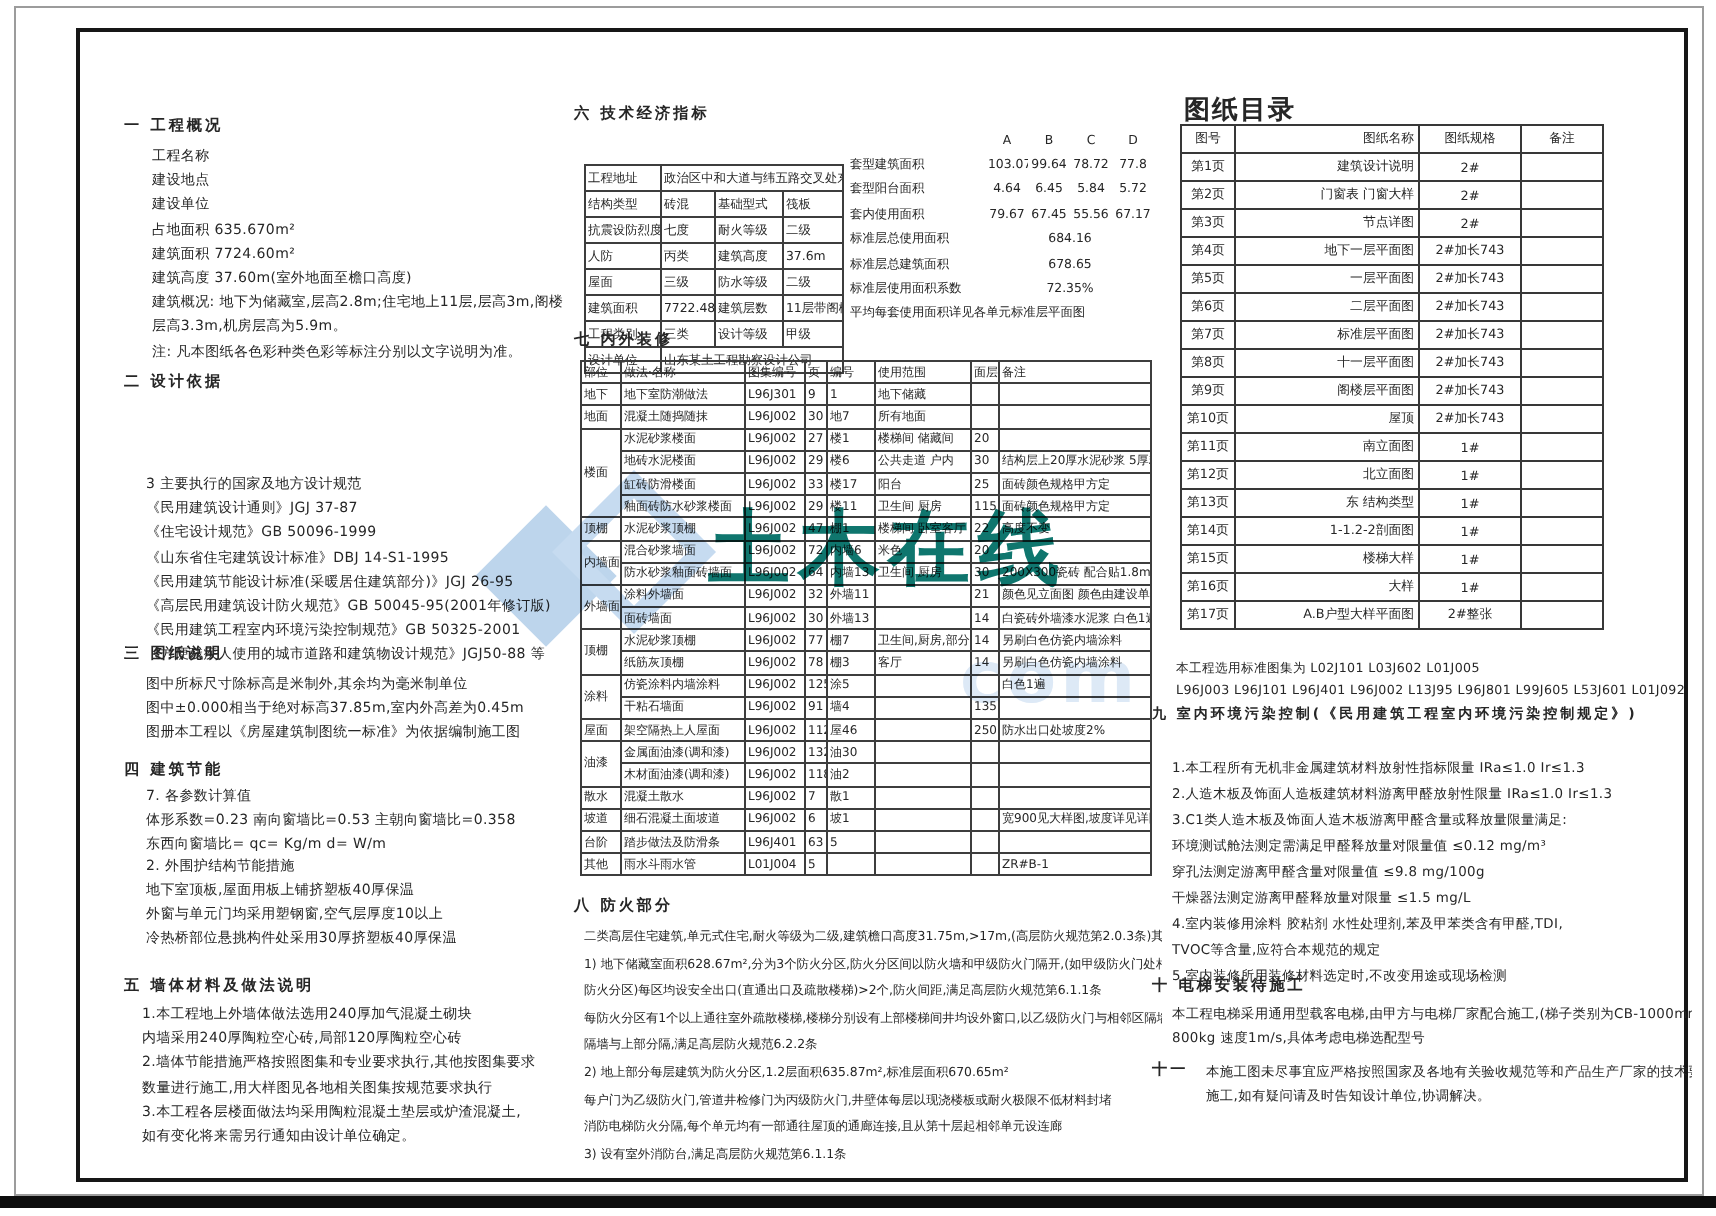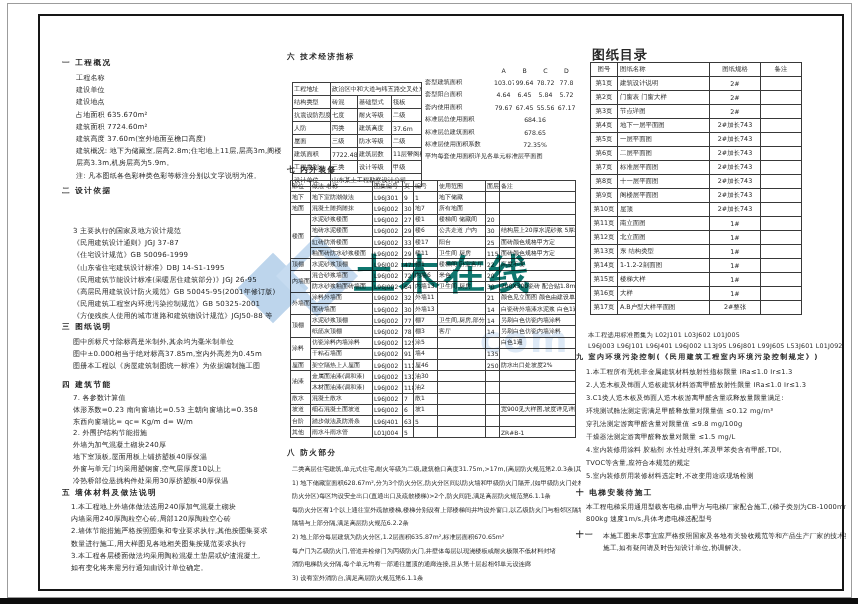--- a/index.html
+++ b/index.html
@@ -9,38 +9,38 @@
   .inner-frame{position:absolute;left:38px;top:14px;width:806px;height:577px;border:2px solid #161616}
   .bottom-band{position:absolute;left:0;top:598px;width:858px;height:6px;background:#0d0d0d}
 
   .sec{position:absolute}
   .sec-title{font-size:7.6px;font-weight:bold;letter-spacing:1.5px;white-space:nowrap}
   .ln{font-size:7px;line-height:12.2px;white-space:nowrap;overflow:hidden;letter-spacing:0.2px}
   .sec-lines{margin:4px 0 0 14px}
 
   #s1{left:62px;top:58px;width:222px}
   #s2{left:62px;top:186px;width:226px}
-  #s2 .sec-lines{margin-top:29px;margin-left:11px}
+  #s2 .sec-lines{margin-top:40px;margin-left:11px}
   #s3{left:62px;top:322px;width:226px}
   #s3 .sec-lines{margin-left:11px}
   #s4{left:62px;top:380px;width:226px}
   #s4 .sec-lines{margin-top:3px;margin-left:11px}
   #s4 .ln{line-height:11.8px}
   #s5{left:62px;top:488px;width:230px}
   #s5 .sec-lines{margin-top:3px;margin-left:9px}
 
   #s6{left:287px;top:52px;width:290px}
   #s7{left:287px;top:165px;width:290px}
   #s8{left:287px;top:448px;width:294px}
   #s8 .sec-lines{margin-top:4px;margin-left:5px}
   #s8 .ln{font-size:6.2px;line-height:13.6px;letter-spacing:0}
 
   #s9{left:576px;top:352px;width:270px}
   #s9 .sec-title{font-size:7px}
-  #s9 .sec-lines{margin-top:4px;margin-left:10px}
+  #s9 .sec-lines{margin-top:16px;margin-left:10px}
   #s9 .ln{line-height:13px;font-size:6.7px}
   #s10{left:576px;top:488px;width:270px}
   #s10 .sec-lines{margin-top:3px;margin-left:10px}
   #s10 .ln{font-size:6.7px;line-height:12px}
   #s11{left:576px;top:530px;width:270px;padding-left:27px}
   #s11 .sec-title{position:absolute;left:0;top:0}
   #s11 .sec-lines{margin:0}
   #s11 .ln{font-size:6.7px;line-height:12px}
 
   table{border-collapse:collapse;table-layout:fixed}
@@ -51,21 +51,21 @@
   #indicators td{height:12.4px;padding:0 1px;white-space:nowrap;overflow:hidden;text-align:center}
   #indicators td:first-child{text-align:left}
 
   #finish-table{position:absolute;left:290px;top:180px;width:285px;font-size:6px;border:1.5px solid #1d1d1d}
   #finish-table td{border:1px solid #3d3d3d;height:11.2px;padding:0 1px;white-space:nowrap;overflow:hidden;text-align:left}
 
   #drawing-title{position:absolute;left:592px;top:46px;font-size:13px;font-weight:bold;letter-spacing:1px}
   #drawing-table{position:absolute;left:590px;top:62px;width:211px;font-size:6.4px;border:1.5px solid #1d1d1d}
   #drawing-table td{border:1px solid #383838;height:14px;padding:0 2px;white-space:nowrap;overflow:hidden}
   #drawing-table td:nth-child(1),#drawing-table td:nth-child(3),#drawing-table td:nth-child(4){text-align:center}
-  #drawing-table td:nth-child(2){text-align:left}
+  #drawing-table td:nth-child(2){text-align:right}
   #drawing-note{position:absolute;left:588px;top:330px;width:258px}
   #drawing-note .ln{font-size:6.3px;line-height:10.8px}
 
   .wm{position:absolute;left:228px;top:233px;width:390px;height:135px;pointer-events:none;z-index:9;mix-blend-mode:multiply}
   .wm-d1{position:absolute;left:20px;top:30px;width:50px;height:50px;background:#bdd5ec;transform:rotate(45deg)}
   .wm-d2{position:absolute;left:60px;top:14px;width:58px;height:58px;border:10px solid #c6dbf0;transform:rotate(45deg)}
   .wm-text{position:absolute;left:126px;top:14px;font-size:41px;font-weight:bold;color:#0f766e;letter-spacing:4px;white-space:nowrap}
   .wm-sub{position:absolute;left:252px;top:86px;font-size:36px;font-weight:bold;color:#dde9f6;letter-spacing:2px}
 </style>
 </head>
@@ -73,22 +73,22 @@
 
 <div class="sheet">
   <div class="outer-frame"></div>
   <div class="inner-frame"></div>
   <div class="bottom-band"></div>
 
   <div class="sec" id="s1">
     <div class="sec-title">一  工程概况</div>
     <div class="sec-lines">
         <div class="ln">工程名称</div>
+        <div class="ln">建设地点</div>
         <div class="ln">建设单位</div>
-        <div class="ln">建设地点</div>
         <div class="ln">占地面积 635.670m²</div>
         <div class="ln">建筑面积 7724.60m²</div>
         <div class="ln">建筑高度 37.60m(室外地面至檐口高度)</div>
         <div class="ln">建筑概况: 地下为储藏室,层高2.8m;住宅地上11层,层高3m,阁楼</div>
         <div class="ln">层高3.3m,机房层高为5.9m。</div>
         <div class="ln">注: 凡本图纸各色彩种类色彩等标注分别以文字说明为准。</div>
       </div>
   </div>
   <div class="sec" id="s2">
     <div class="sec-title">二  设计依据</div>
@@ -111,21 +111,20 @@
         <div class="ln">图册本工程以《房屋建筑制图统一标准》为依据编制施工图</div>
       </div>
   </div>
   <div class="sec" id="s4">
     <div class="sec-title">四  建筑节能</div>
     <div class="sec-lines">
         <div class="ln">7. 各参数计算值</div>
         <div class="ln">体形系数=0.23      南向窗墙比=0.53      主朝向窗墙比=0.358</div>
         <div class="ln">东西向窗墙比=        qc=      Kg/m      d=      W/m</div>
         <div class="ln">2. 外围护结构节能措施</div>
-        <div class="ln">外墙为加气混凝土砌块240厚</div>
         <div class="ln">地下室顶板,屋面用板上铺挤塑板40厚保温</div>
         <div class="ln">外窗与单元门均采用塑钢窗,空气层厚度10以上</div>
         <div class="ln">冷热桥部位悬挑构件处采用30厚挤塑板40厚保温</div>
       </div>
   </div>
   <div class="sec" id="s5">
     <div class="sec-title">五  墙体材料及做法说明</div>
     <div class="sec-lines">
         <div class="ln">1.本工程地上外墙体做法选用240厚加气混凝土砌块</div>
         <div class="ln">内墙采用240厚陶粒空心砖,局部120厚陶粒空心砖</div>

